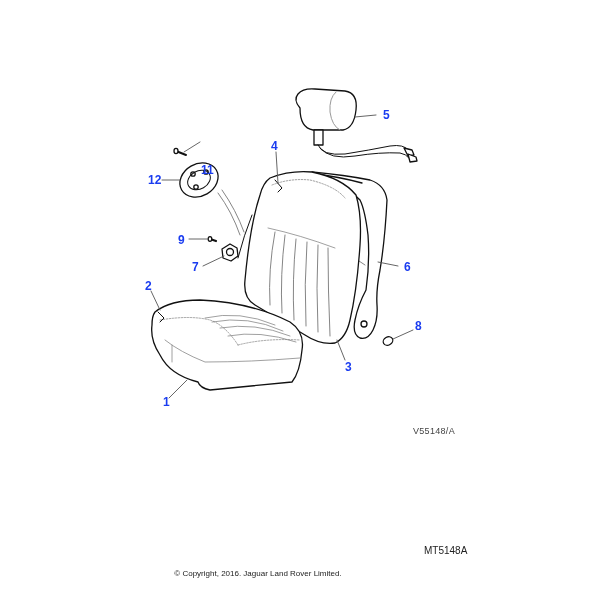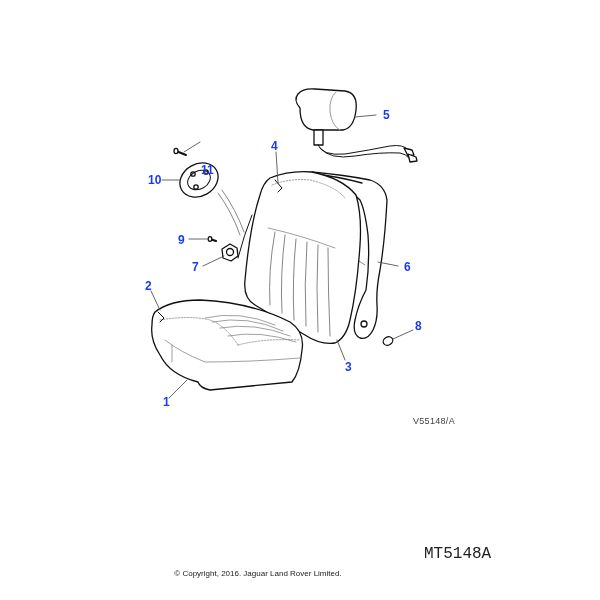--- a/index.html
+++ b/index.html
@@ -1,20 +1,20 @@
 <!DOCTYPE html>
 <html><head>
 <meta charset="utf-8">
 <style>
   html,body{margin:0;padding:0;background:#fff;}
   body{width:600px;height:600px;position:relative;overflow:hidden;font-family:"Liberation Sans",sans-serif;}
   #diagram{position:absolute;left:0;top:0;width:600px;height:600px;}
   .callout{position:absolute;font-family:"Liberation Sans",sans-serif;font-weight:bold;font-size:12px;color:#1a3cf0;line-height:12px;cursor:pointer;}
   .ref{position:absolute;font-family:"Liberation Sans",sans-serif;font-size:9px;color:#444;letter-spacing:0.3px;}
-  .mt{position:absolute;font-family:Liberation Mono, monospace;font-size:16px;color:#222;}
+  .mt{position:absolute;font-family:Liberation Sans, sans-serif;font-size:10px;color:#222;}
   .copy{position:absolute;font-family:"Liberation Sans",sans-serif;font-size:8px;color:#222;width:516px;text-align:center;left:0;}
 </style>
 </head>
 <body>
 
 <svg id="diagram" viewBox="0 0 600 600" xmlns="http://www.w3.org/2000/svg">
   <g fill="none" stroke="#111" stroke-width="1.3" stroke-linejoin="round" stroke-linecap="round">
 
     <g>
       <path d="M300 108 Q293 100 298 94 Q303 88 315 89 L345 91 Q358 93 356 110 Q354 128 343 130 L313 130 Q300 128 300 108 Z" fill="#fff"></path>
@@ -107,18 +107,18 @@
 
 <span class="callout" style="left:163px;top:396px;">1</span>
 <span class="callout" style="left:145px;top:280px;">2</span>
 <span class="callout" style="left:345px;top:361px;">3</span>
 <span class="callout" style="left:271px;top:140px;">4</span>
 <span class="callout" style="left:383px;top:109px;">5</span>
 <span class="callout" style="left:404px;top:261px;">6</span>
 <span class="callout" style="left:192px;top:261px;">7</span>
 <span class="callout" style="left:415px;top:320px;">8</span>
 <span class="callout" style="left:178px;top:234px;">9</span>
-<span class="callout" style="left:148px;top:174px;">10</span>
+<span class="callout" style="left:148px;top:174px;">12</span>
 <span class="callout" style="left:201px;top:131px;margin-top:33px;">11</span>
 
-<span class="ref" style="left:413px;top:416px;">V55148/A</span>
+<span class="ref" style="left:413px;top:426px;">V55148/A</span>
 <span class="mt" style="left:424px;top:545px;">MT5148A</span>
 <span class="copy" style="top:569px;">© Copyright, 2016. Jaguar Land Rover Limited.</span>
 
 </body></html>

